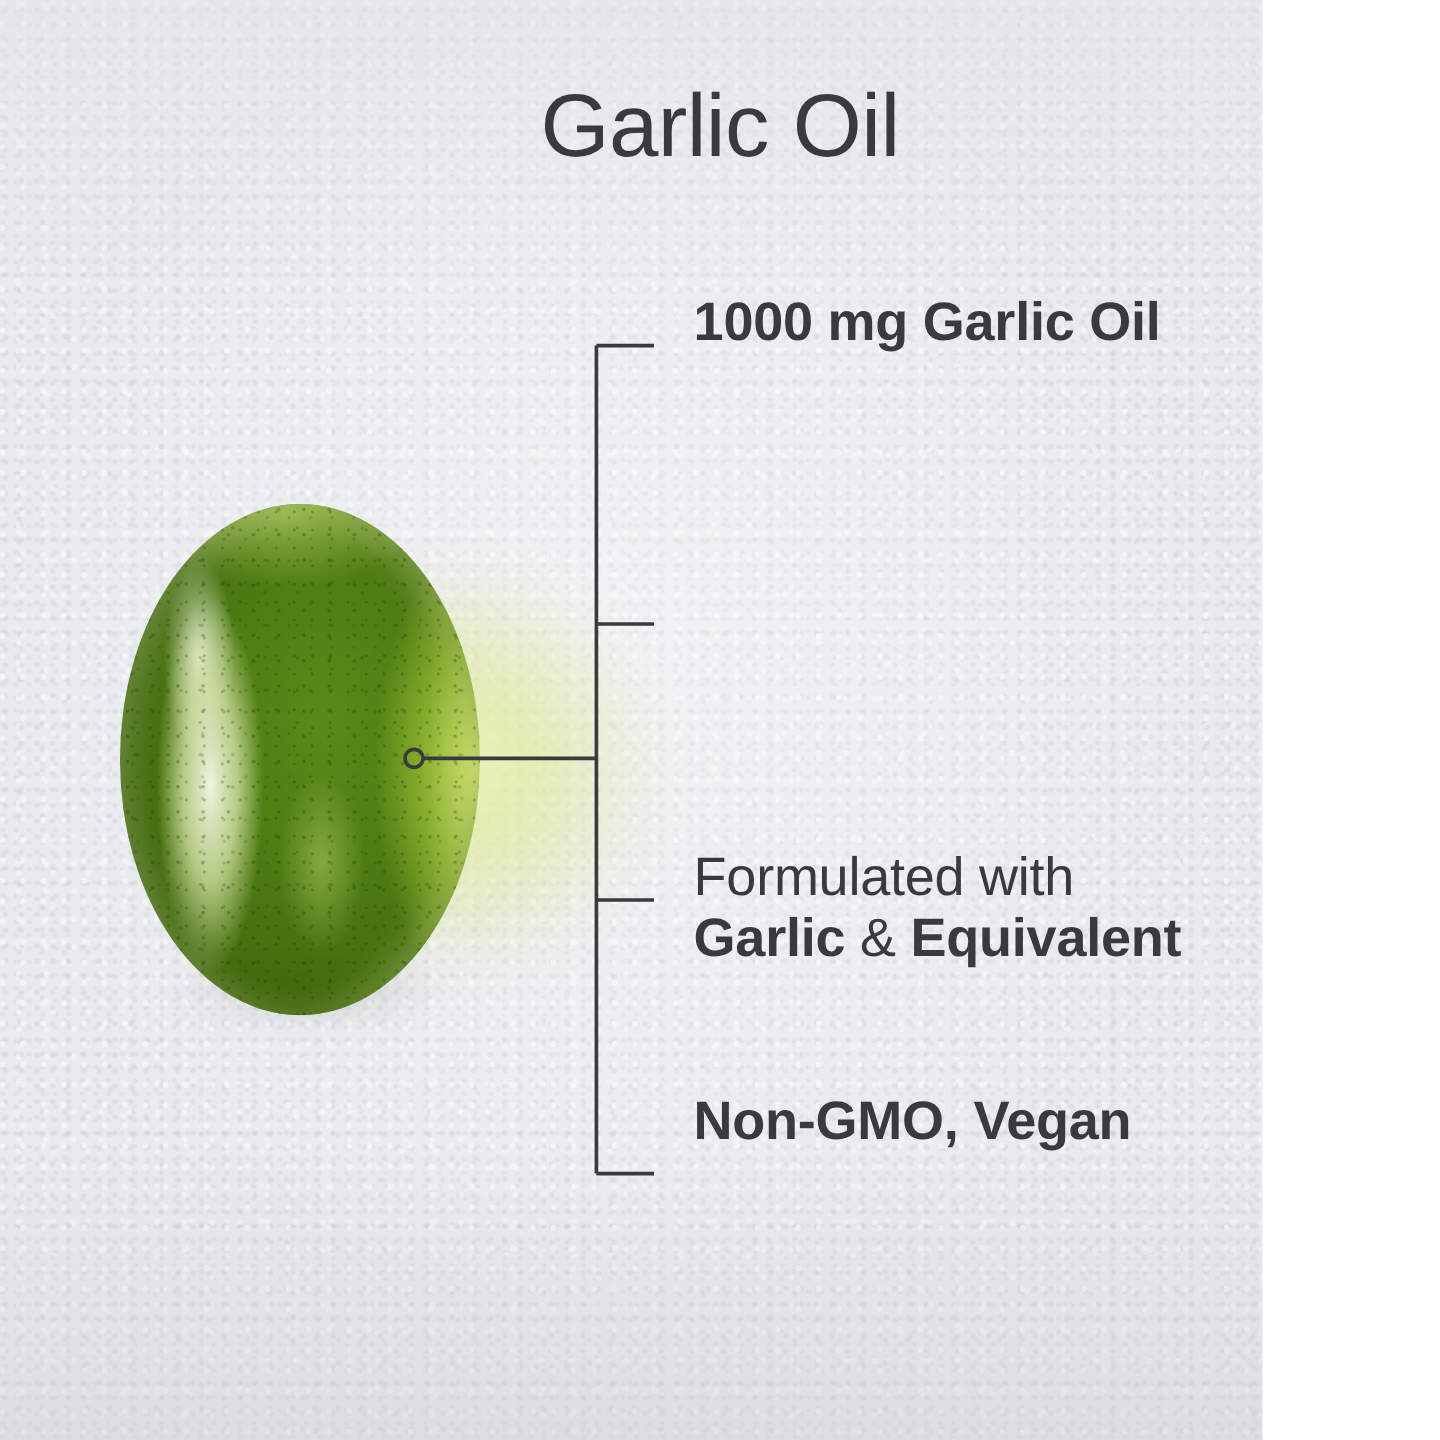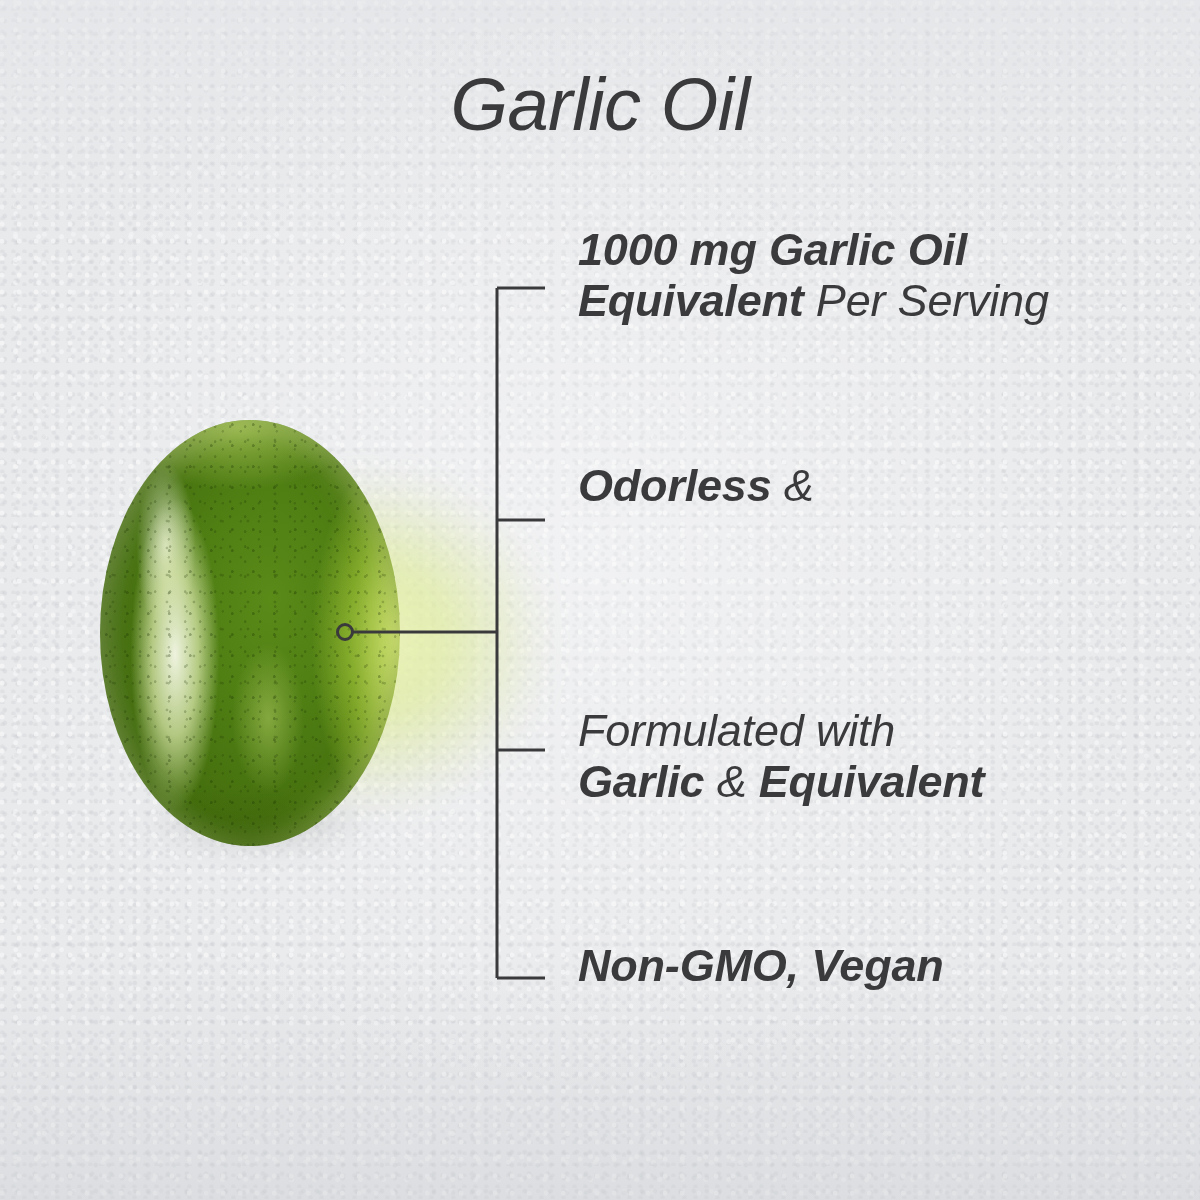--- a/index.html
+++ b/index.html
@@ -6,24 +6,23 @@
   * { margin:0; padding:0; box-sizing:border-box; }
 
   html, body {
     width:1200px; height:1200px;
     font-family:"Liberation Sans", sans-serif;
     overflow:hidden;
   }
 
   #stage {
     position:relative;
-    width:1200px; height:1200px;
+    width:1052px; height:1200px;
     background:#e9eaec;
     overflow:hidden;
-    font-style:italic;
   }
 
   
   .texture {
     position:absolute; inset:0;
     pointer-events:none;
     opacity:.55;
     background-image:
       radial-gradient(circle at 12% 18%, rgba(255,255,255,.85) 0 2px, transparent 3px),
       radial-gradient(circle at 37% 62%, rgba(160,164,170,.30) 0 1.5px, transparent 3px),
@@ -148,24 +147,24 @@
     color:#3a3a3c;
     font-size:45px;
     line-height:1.14;
     font-weight:400;
     letter-spacing:-0.2px;
   }
   .callout b { font-weight:700; }
   .callout .lt { font-weight:400; }
   .callout .line { display:block; white-space:nowrap; }
 
-  #callout-1 { top:224px; }
+  #callout-1 { top:242px; }
   #callout-2 { top:460px; }
   #callout-3 { top:705px; }
-  #callout-4 { top:908px;margin-top:32px; }
+  #callout-4 { top:908px; }
 </style>
 </head>
 <body>
 
 <div id="stage" style="background: rgb(233, 234, 236);">
 
   <div class="texture"></div>
   <div class="vignette"></div>
 
   <div id="title">Garlic Oil</div>
@@ -186,24 +185,22 @@
       <line x1="497" y1="750" x2="545" y2="750"></line>
       <line x1="497" y1="978" x2="545" y2="978"></line>
 
       <line x1="352.5" y1="632" x2="497" y2="632"></line>
       <circle cx="345" cy="632" r="7.5"></circle>
     </g>
   </svg>
 
   <div class="callout" id="callout-1">
       <span class="line"><b>1000 mg Garlic Oil</b></span>
-      <span class="line"><b>Equivalent</b><span class="lt"> Per Serving</span></span>
     </div>
   <div class="callout" id="callout-2">
-      <span class="line"><b>Odorless</b><span class="lt"> &amp;</span></span>
     </div>
   <div class="callout" id="callout-3">
       <span class="line"><span class="lt">Formulated with</span></span>
       <span class="line"><b>Garlic</b><span class="lt"> &amp; </span><b>Equivalent</b></span>
     </div>
   <div class="callout" id="callout-4">
       <span class="line"><b>Non-GMO, Vegan</b></span>
     </div>
 
 </div>

